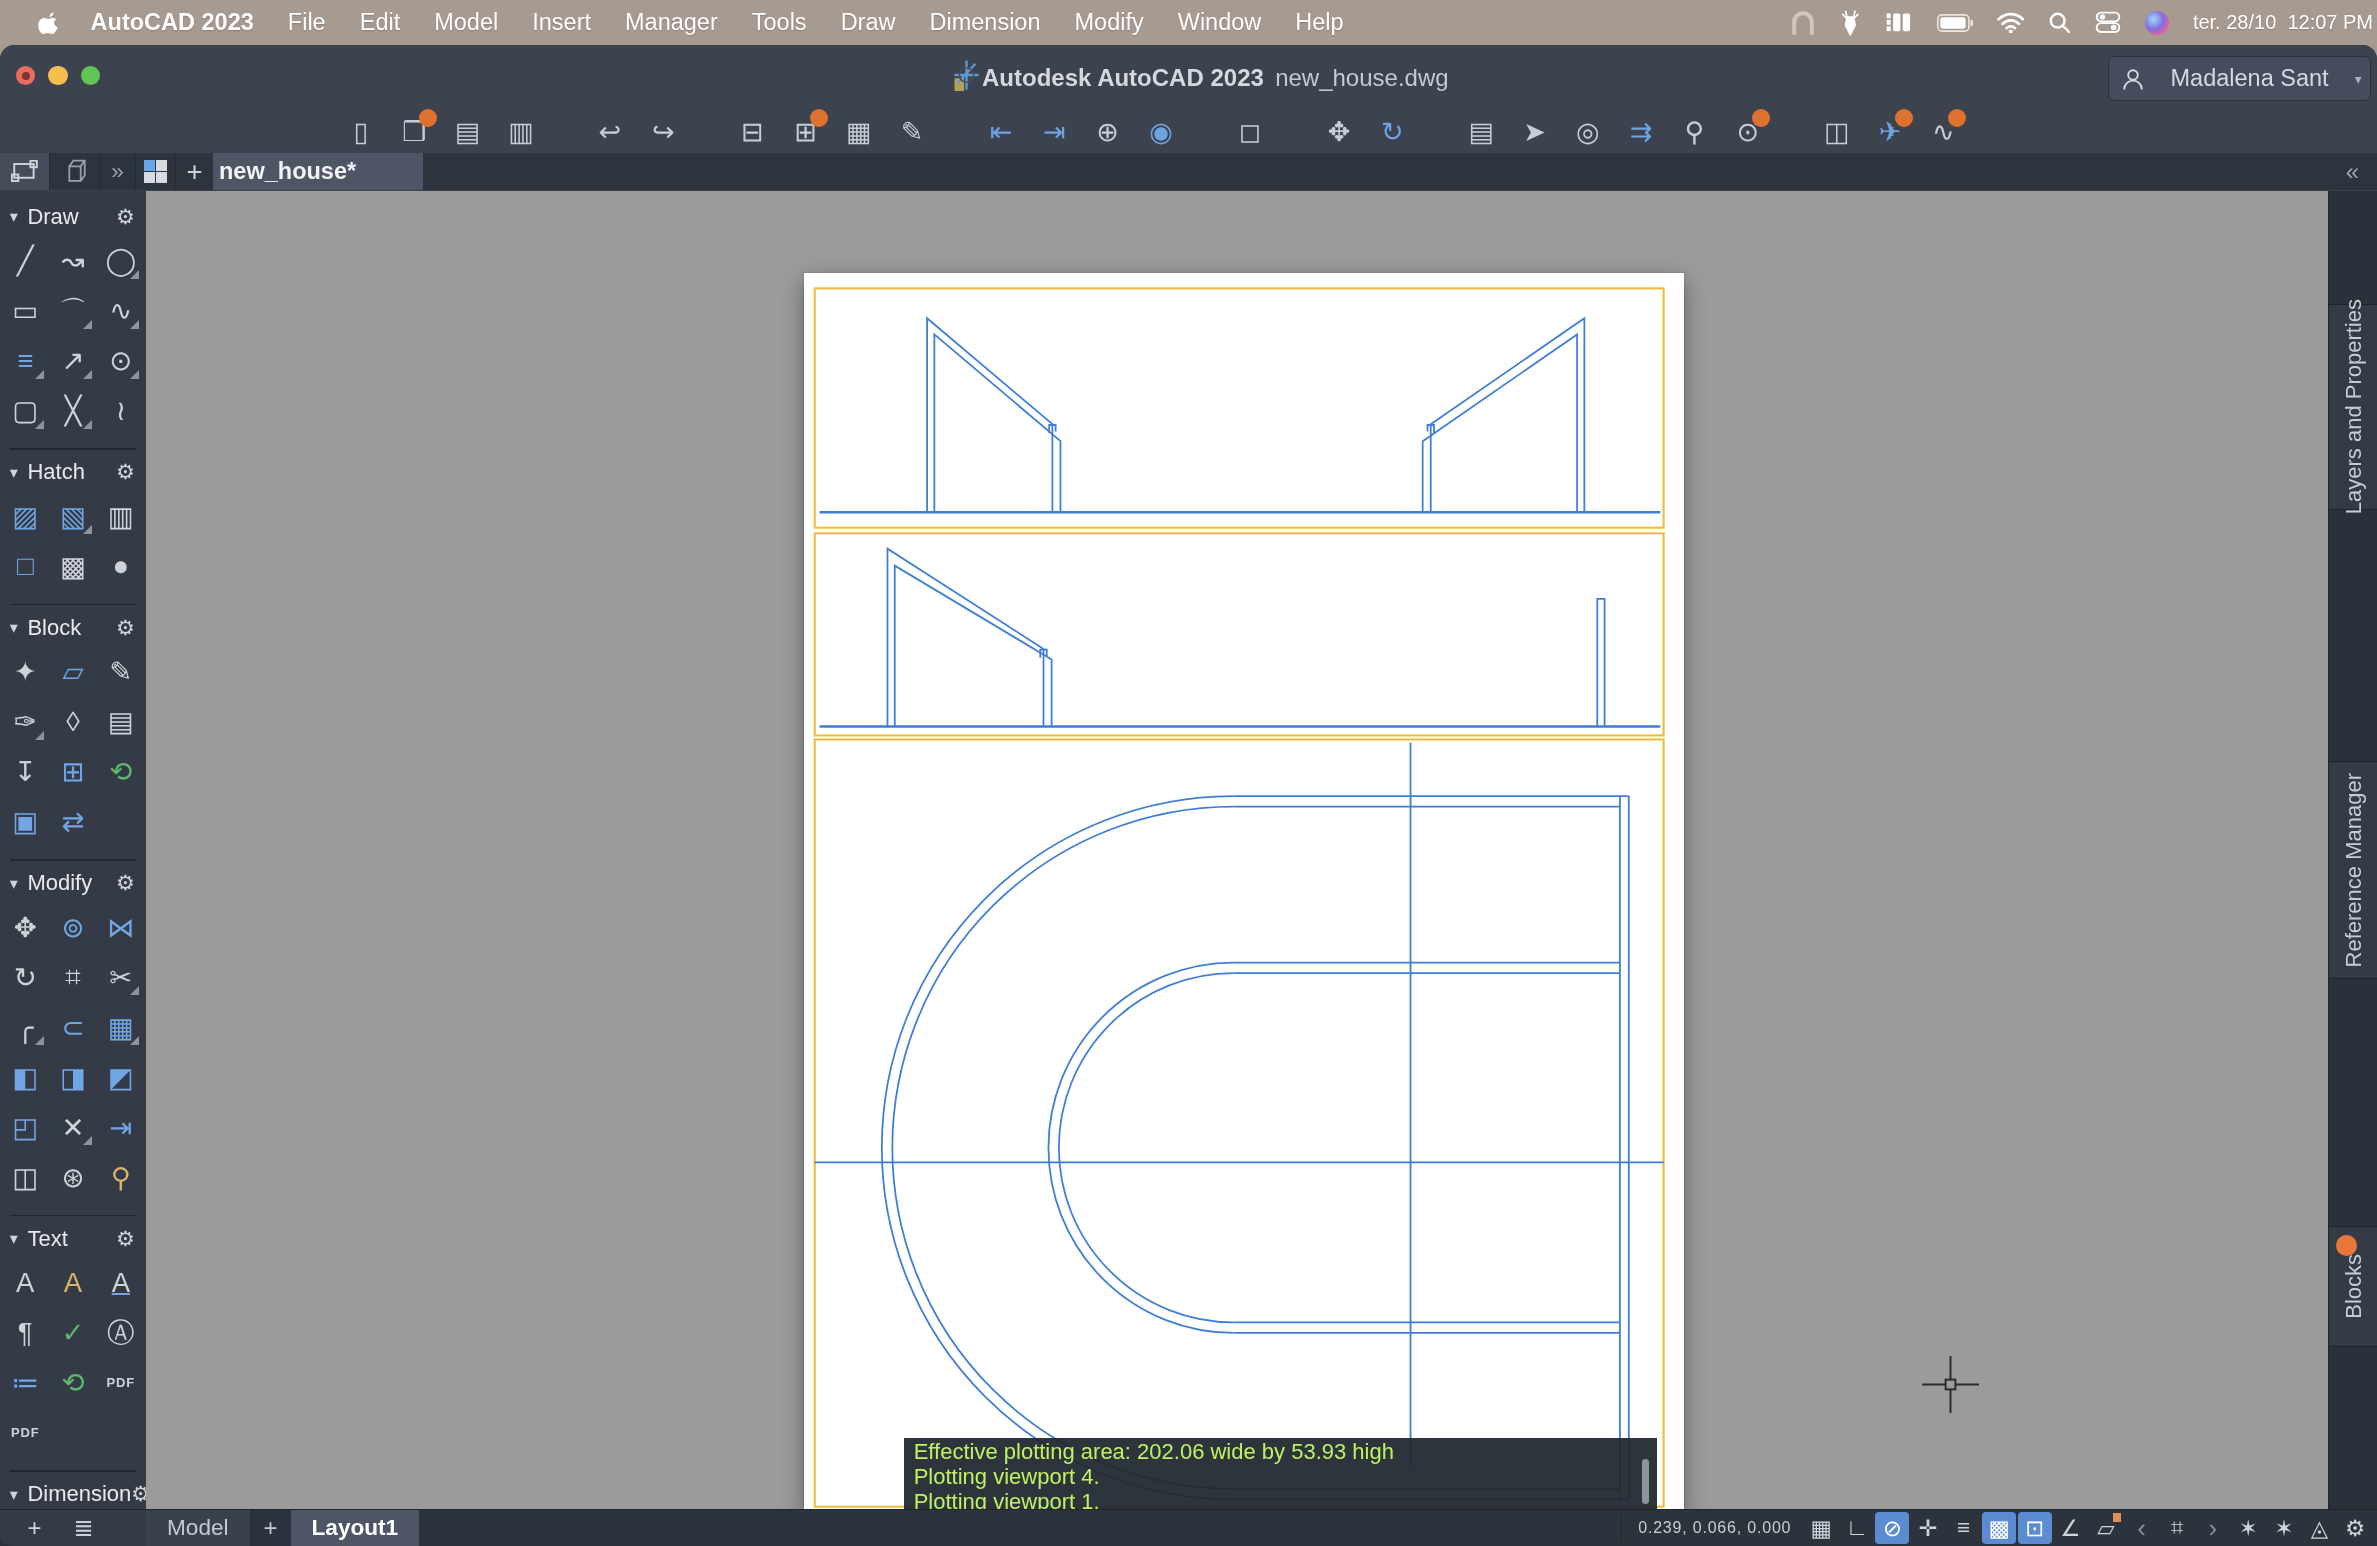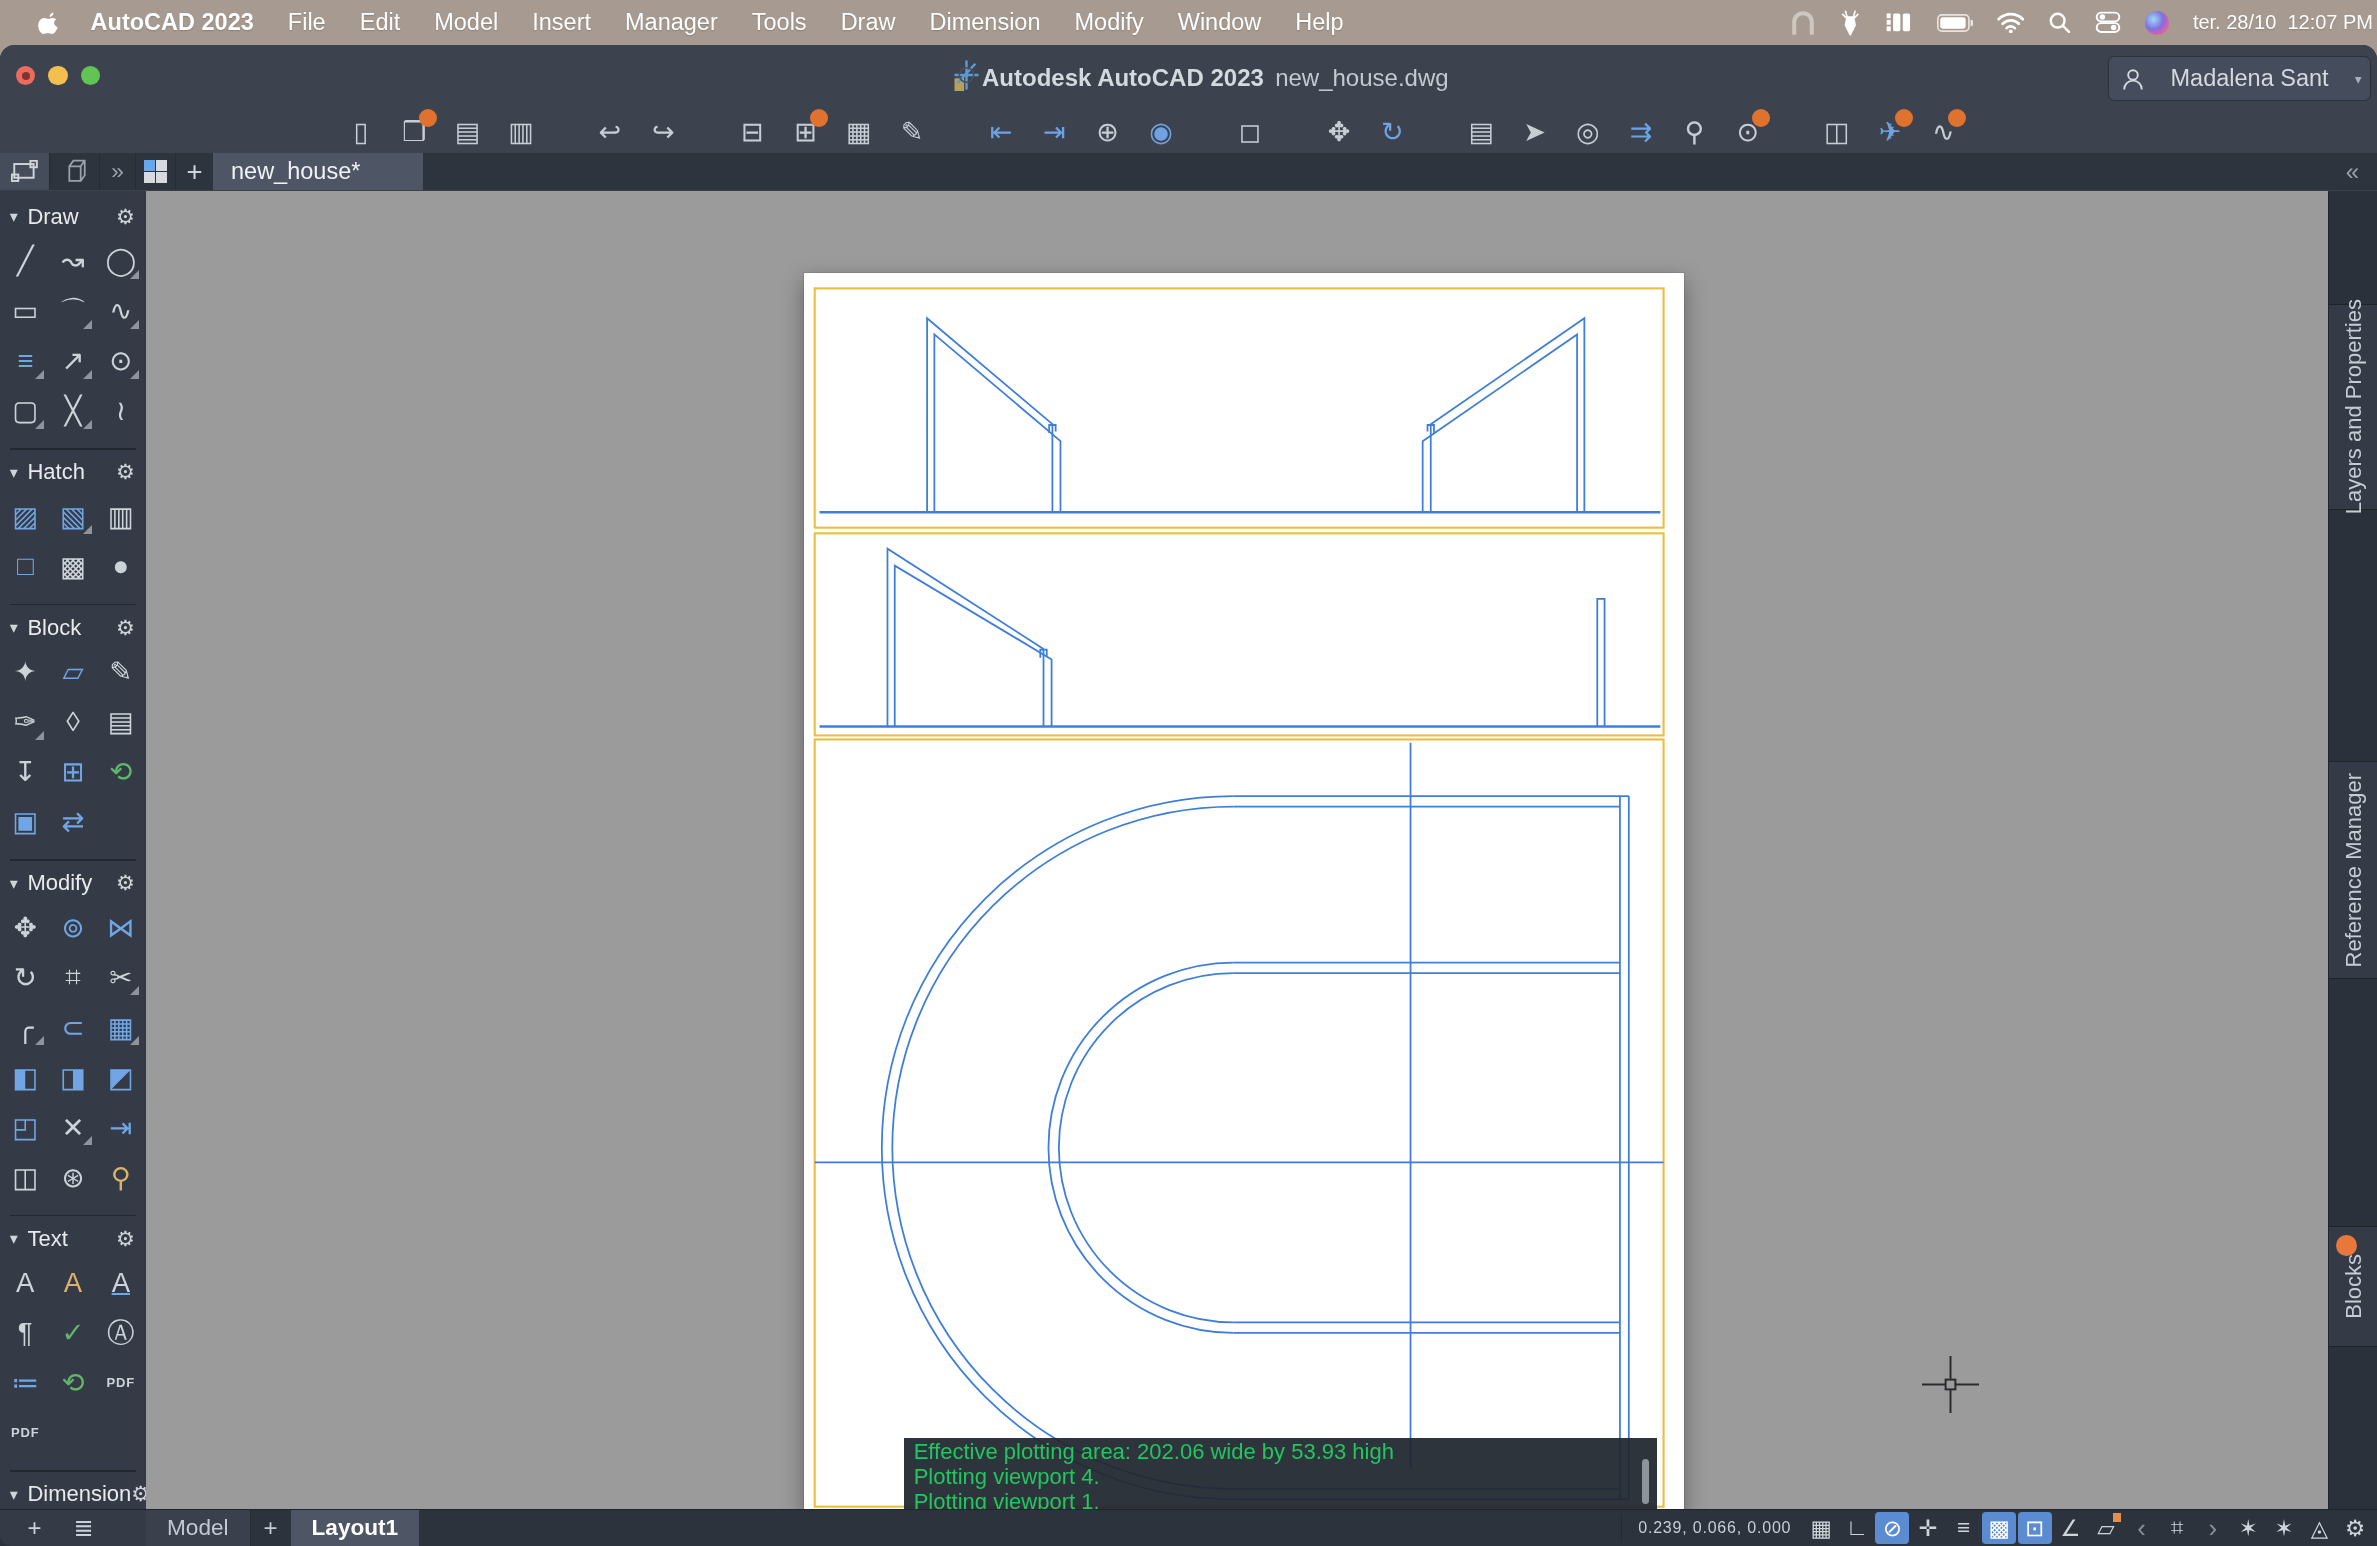--- a/index.html
+++ b/index.html
@@ -41,22 +41,22 @@
   
   .tabrow{position:absolute;left:0;top:108px;width:100%;height:37px;background:#2e343e;display:flex;align-items:stretch;}
   .tr-btn{width:50px;display:flex;align-items:center;justify-content:center;color:#b9bfc8;border-right:0.8px solid #262b34;}
   .tr-btn.sel{background:#454d5b;}
   .tr-chev{width:36px;display:flex;align-items:center;justify-content:center;color:#9aa1ab;font-size:22.6px;border-right:0.8px solid #262b34;}
   .tr-grid{width:40px;display:flex;align-items:center;justify-content:center;border-right:0.8px solid #262b34;}
   .quad{display:grid;grid-template-columns:10.5px 10.5px;grid-template-rows:10.5px 10.5px;gap:1.6px;}
   .quad i{background:#d7dbe0;}
   .quad i:first-child{background:#6aa7e8;}
   .tr-plus{width:37px;display:flex;align-items:center;justify-content:center;color:#cfd4da;font-size:27.5px;}
-  .doc-tab{width:210px;background:#4e5665;color:#f0f2f5;font-size:23.5px;font-weight:normal;
-    display:flex;align-items:center;padding-left:18px;}
+  .doc-tab{width:210px;background:#4e5665;color:#f0f2f5;font-size:23.5px;font-weight:bold;
+    display:flex;align-items:center;padding-left:6px;}
   .tr-collapse{margin-left:auto;width:49px;display:flex;align-items:center;justify-content:center;color:#9aa1ab;font-size:24px;}
   
   .main{position:absolute;left:0;top:146px;width:100%;height:1318px;background:#9b9b9b;}
   
   .panel{position:absolute;left:0;top:0;width:146px;height:1318px;background:#343b46;overflow:hidden;padding-top:9.7px;}
   .sec-head{display:flex;align-items:center;height:32px;padding:0 11.3px 0 9.7px;color:#e8eaee;font-size:22px;}
   .sec-caret{font-size:16px;margin-right:9.7px;color:#d0d4da;}
   .sec-label{flex:1;}
   .sec-gear{color:#d0d4da;font-size:21px;}
   .sec-grid{display:grid;grid-template-columns:repeat(3,47px);justify-content:center;row-gap:4px;column-gap:0.8px;padding:4.9px 0 8px 0;}
@@ -80,21 +80,21 @@
   
   .rstrip{position:absolute;right:0;top:0;width:49px;height:1318px;background:#2b313b;border-left:0.8px solid #20252c;}
   .vtab{position:absolute;left:0;width:49px;background:#343b46;border-top:0.8px solid #1f242b;border-bottom:0.8px solid #1f242b;
     color:#c6ccd4;font-size:22px;display:flex;align-items:center;justify-content:center;}
   .vtab span{writing-mode:vertical-rl;transform:rotate(180deg);white-space:nowrap;}
   .vtab .dot{position:absolute;left:6.5px;top:8px;width:21px;height:21px;border-radius:50%;background:#e8773b;transform:none;writing-mode:initial;}
   
   .crosshair{position:absolute;left:1776px;top:1165px;}
   
   .cmd-hist{position:absolute;left:904px;top:1393px;width:753px;height:74px;background:rgba(33,39,48,.94);
-    color:#22c55e;font-size:22px;line-height:25px;padding:0.8px 14.6px 0 9.7px;z-index:30;}
+    color:#bef264;font-size:22px;line-height:25px;padding:0.8px 14.6px 0 9.7px;z-index:30;}
   .cmd-hist .scroll{position:absolute;right:8px;top:21px;width:7.3px;height:45px;border-radius:4px;background:#8d949e;}
   .cmd-input{position:absolute;left:868px;top:1467px;width:798px;height:44px;background:#39404c;z-index:31;
     display:flex;align-items:center;color:#c7ccd3;}
   .cmd-prompt{font-size:22.6px;margin-left:24px;letter-spacing:1.6px;}
   .cmd-caret{font-size:13.7px;color:#9aa1ab;margin:4.9px 0 0 8px;}
   .cmd-place{font-style:italic;font-size:23.5px;color:#98a0aa;margin-left:21px;flex:1;}
   .cmd-dd{font-size:15.4px;color:#9aa1ab;margin-right:21px;}
   .cmd-up{margin-right:14.6px;display:flex;align-items:center;}
   
   .statusbar{position:absolute;left:0;top:1464px;width:2377px;height:37px;background:#2d333d;border-top:1.6px solid #1f242c;

